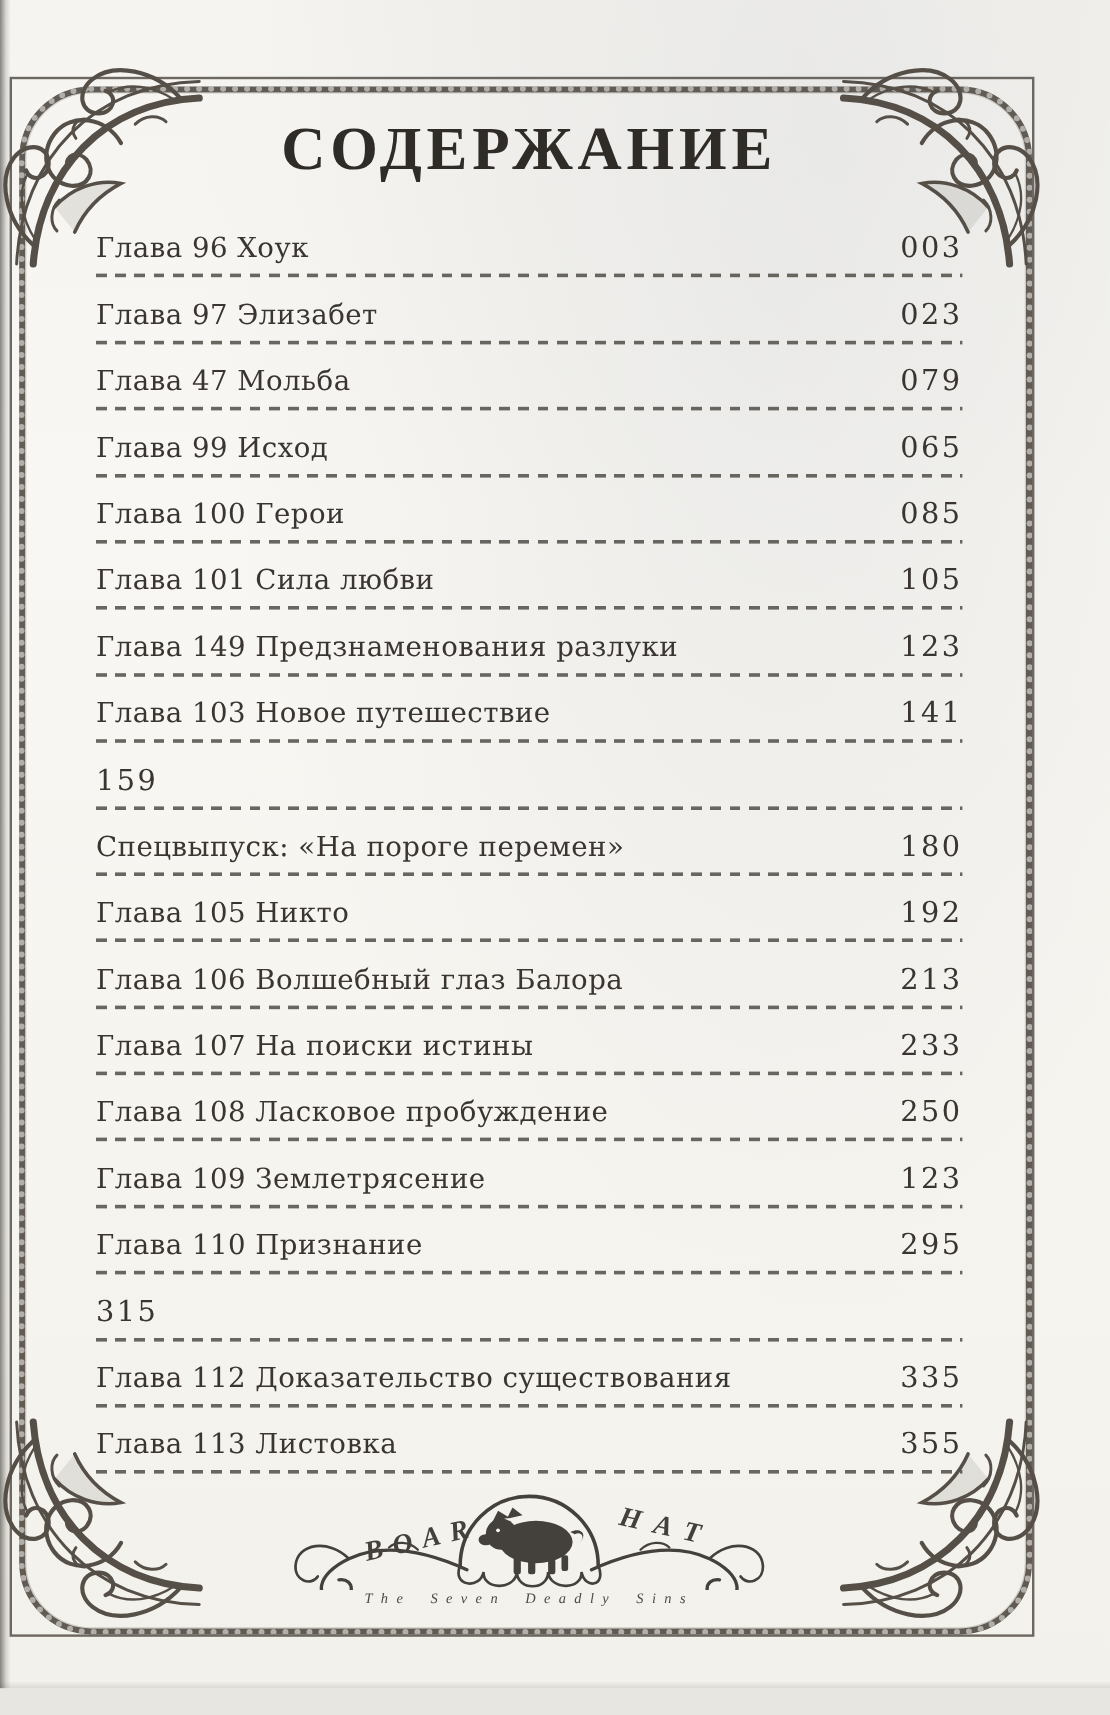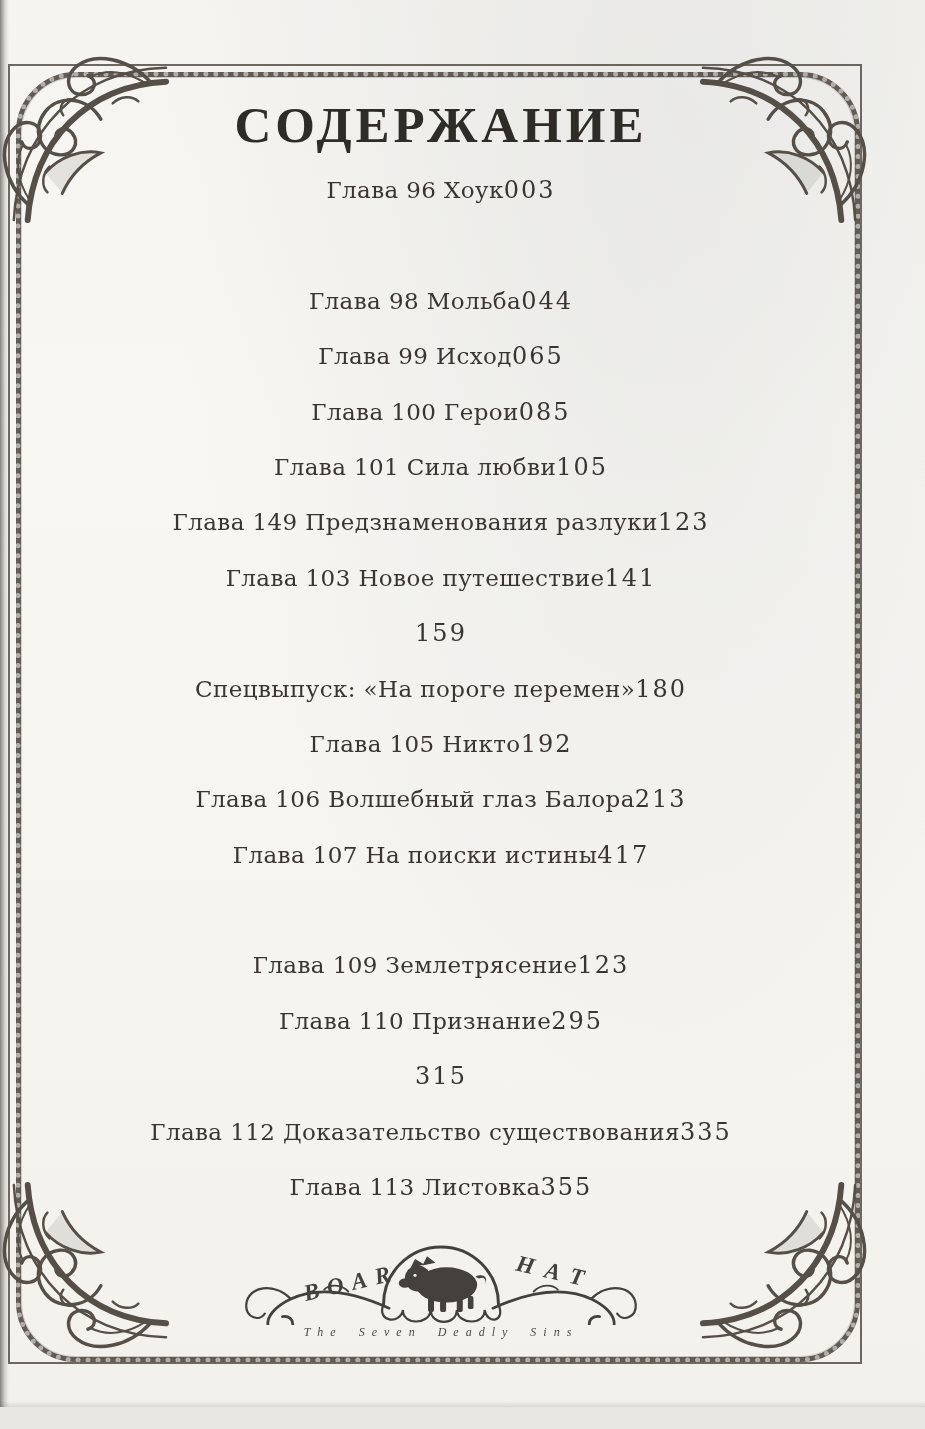--- a/index.html
+++ b/index.html
@@ -47,21 +47,21 @@
   .corner.br{right:58px;bottom:58px;transform:scale(-1,-1);}
   
   .title{
     position:absolute;left:80px;width:722px;top:96px;
     text-align:center;
     font-family:"Liberation Serif", serif;
     font-weight:bold;font-size:51px;letter-spacing:4px;
     color:#2f2b27;margin:0;
   }
   .toc{position:absolute;left:80px;width:722px;top:176px;}
-  .toc-row{height:55.4px;display:flex;justify-content:center;}
+  .toc-row{height:55.4px;display:flex;flex-direction:column;justify-content:flex-end;}
   .toc-line{display:flex;justify-content:space-between;align-items:baseline;}
   .toc-label{
     font-size:23px;color:var(--ink,#3a3531);letter-spacing:0.4px;
   }
   .toc-page{
     font-size:24px;color:var(--ink,#3a3531);letter-spacing:2px;
     font-family:"DejaVu Serif", serif;
   }
   .toc-sep{
     margin-top:8px;height:3px;
@@ -136,27 +136,31 @@
 
       <div class="toc-row">
         <div class="toc-line">
           <span class="toc-label">Глава 96 Хоук</span>
           <span class="toc-page">003</span>
         </div>
         <div class="toc-sep"></div>
       </div>
 
       <div class="toc-row">
-        <div class="toc-sep"></div>
-      </div>
-
-      <div class="toc-row">
-        <div class="toc-line">
-          <span class="toc-label">Глава 98 Мольба</span>
-          <span class="toc-page">044</span>
+        <div class="toc-line">
+          <span class="toc-label">Глава 97 Элизабет</span>
+          <span class="toc-page">023</span>
+        </div>
+        <div class="toc-sep"></div>
+      </div>
+
+      <div class="toc-row">
+        <div class="toc-line">
+          <span class="toc-label">Глава 47 Мольба</span>
+          <span class="toc-page">079</span>
         </div>
         <div class="toc-sep"></div>
       </div>
 
       <div class="toc-row">
         <div class="toc-line">
           <span class="toc-label">Глава 99 Исход</span>
           <span class="toc-page">065</span>
         </div>
         <div class="toc-sep"></div>
@@ -221,26 +225,30 @@
         <div class="toc-line">
           <span class="toc-label">Глава 106 Волшебный глаз Балора</span>
           <span class="toc-page">213</span>
         </div>
         <div class="toc-sep"></div>
       </div>
 
       <div class="toc-row">
         <div class="toc-line">
           <span class="toc-label">Глава 107 На поиски истины</span>
-          <span class="toc-page">417</span>
-        </div>
-        <div class="toc-sep"></div>
-      </div>
-
-      <div class="toc-row">
+          <span class="toc-page">233</span>
+        </div>
+        <div class="toc-sep"></div>
+      </div>
+
+      <div class="toc-row">
+        <div class="toc-line">
+          <span class="toc-label">Глава 108 Ласковое пробуждение</span>
+          <span class="toc-page">250</span>
+        </div>
         <div class="toc-sep"></div>
       </div>
 
       <div class="toc-row">
         <div class="toc-line">
           <span class="toc-label">Глава 109 Землетрясение</span>
           <span class="toc-page">123</span>
         </div>
         <div class="toc-sep"></div>
       </div>

